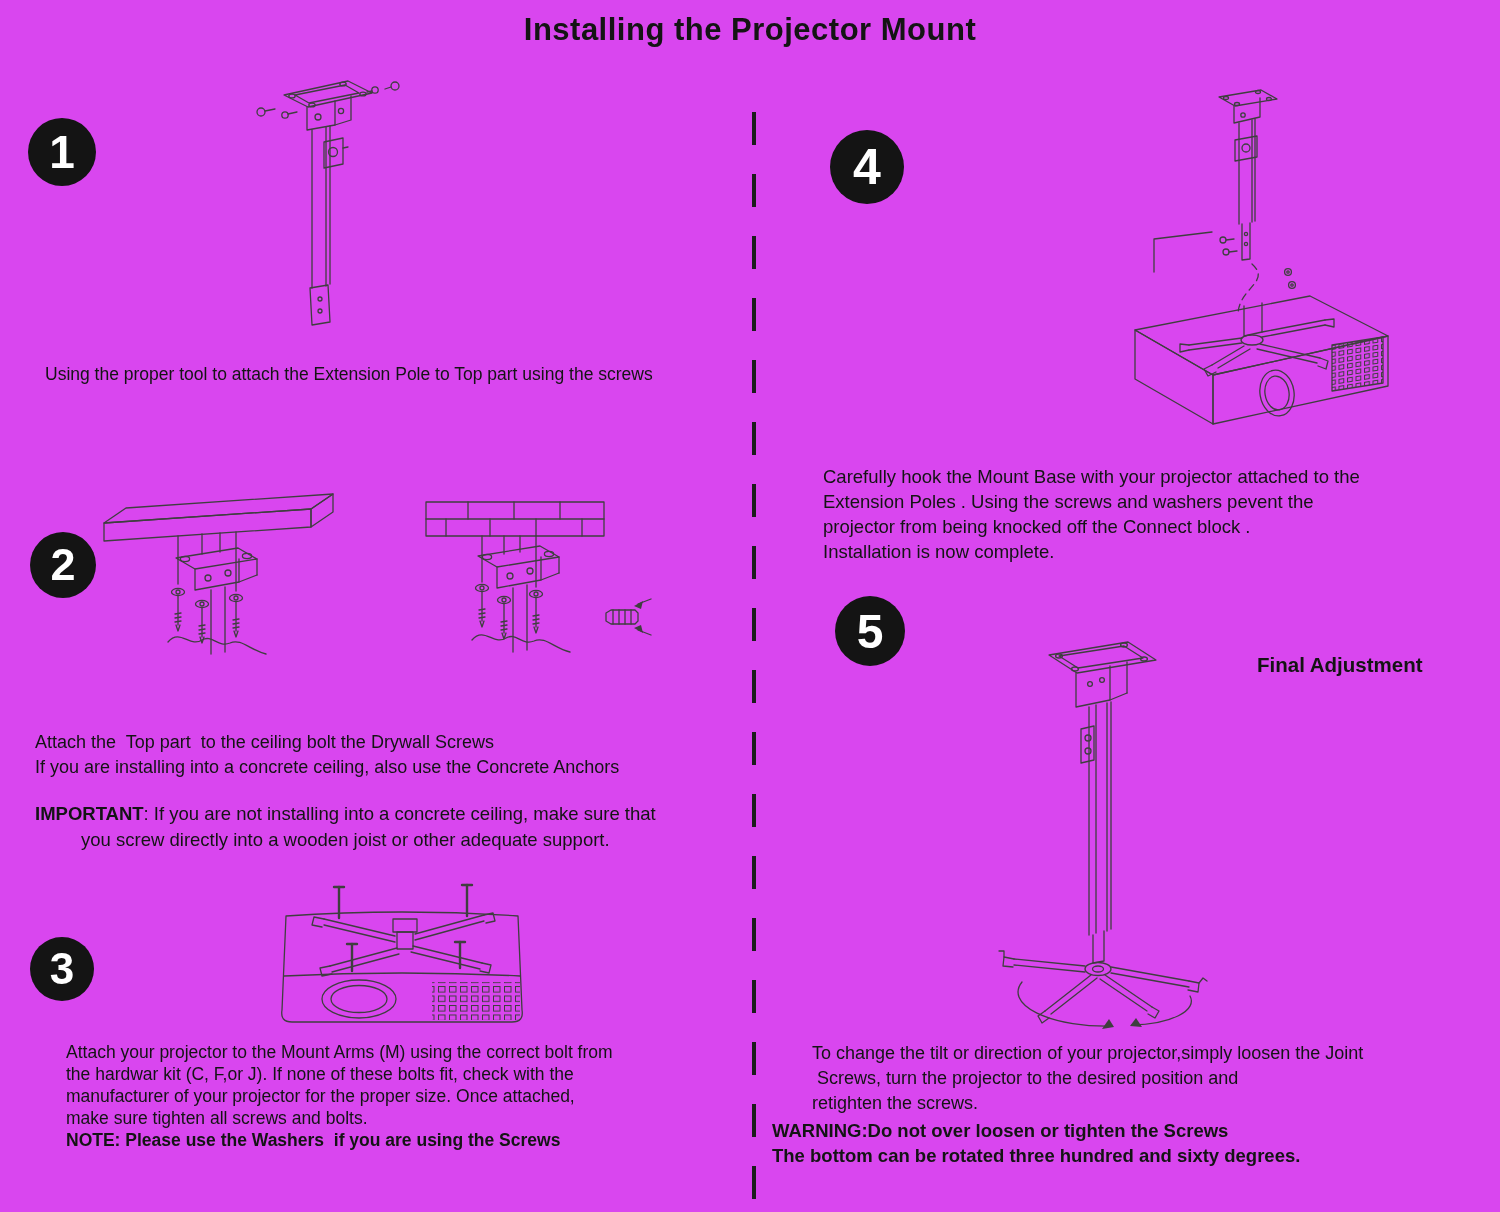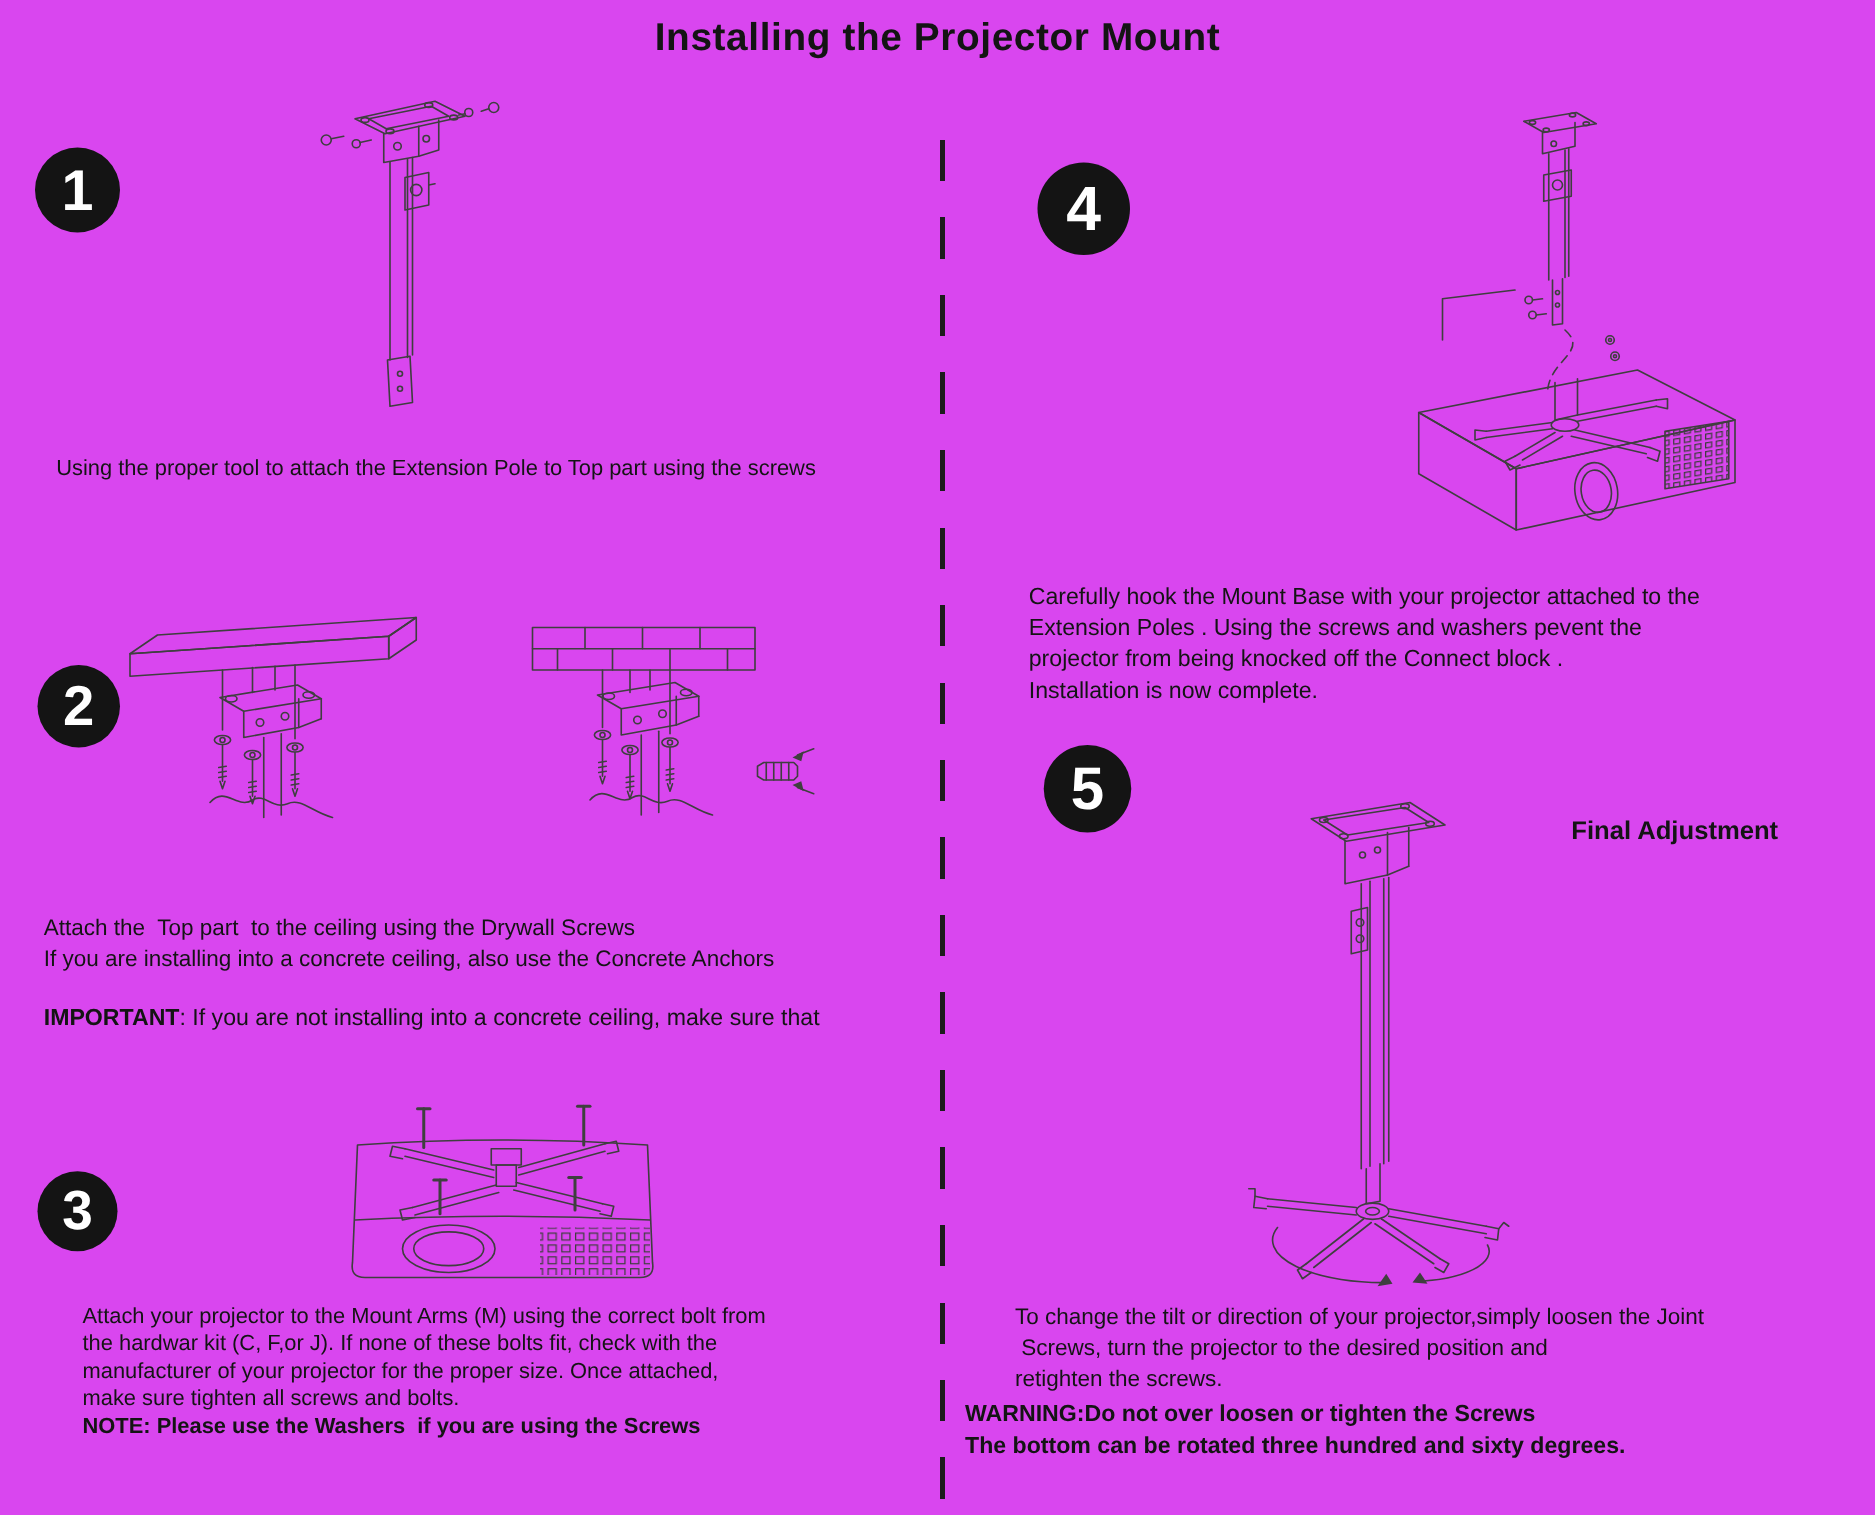--- a/index.html
+++ b/index.html
@@ -166,26 +166,27 @@
       <line x1="205" y1="118" x2="205" y2="132"></line>
         <line x1="211" y1="118" x2="211" y2="132"></line>
       <line x1="218" y1="112" x2="231" y2="107"></line>
       <polygon class="fl" points="214,114 223,109 221,117"></polygon>
       <line x1="218" y1="138" x2="231" y2="143"></line>
       <polygon class="fl" points="214,136 223,141 221,133"></polygon>
     </g>
   </svg>
 
   <div class="cap" style="left:35px;top:730px;font-size:18px;line-height:25px;">
-    <div>Attach the  Top part  to the ceiling using the Drywall Screws</div>
+    <div>Attach the  Top part  to the ceiling bolt the Drywall Screws</div>
     <div>If you are installing into a concrete ceiling, also use the Concrete Anchors</div>
   </div>
 
   <div class="cap" style="left:35px;top:801px;font-size:18.5px;line-height:26px;text-align:center;">
     <div><span class="bold">IMPORTANT</span><span>: If you are not installing into a concrete ceiling, make sure that</span></div>
+    <div>you screw directly into a wooden joist or other adequate support.</div>
   </div>
 
   <div class="badge" style="left:30px;top:937px;width:64px;height:64px;font-size:44px;">3</div>
 
   <svg class="diag" style="left:262px;top:872px;" width="280" height="170" viewBox="0 0 280 170">
     <defs>
       <pattern id="vent3" width="11" height="9.5" patternUnits="userSpaceOnUse">
         <rect x="0.5" y="0.5" width="6.5" height="5.5" fill="none" stroke="#3f3f3f" stroke-width="1"></rect>
       </pattern>
     </defs>

